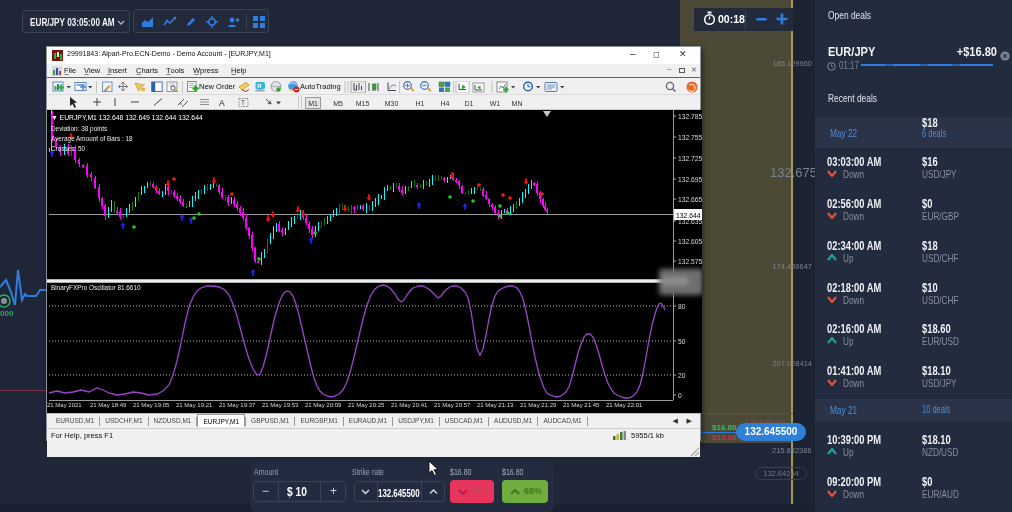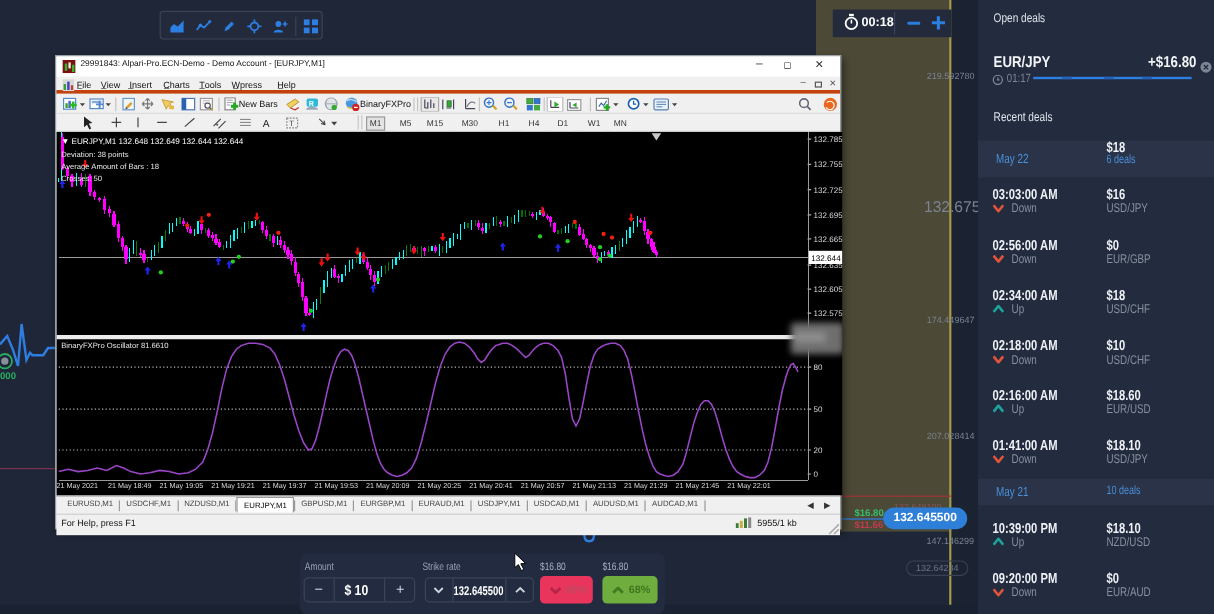--- a/index.html
+++ b/index.html
@@ -28,33 +28,39 @@
 <div class="abs" style="left:0;top:504px;width:815px;height:8px;background:#1a2130"></div>
 
 <svg class="abs" style="left:0;top:268px" width="47" height="55">
 <path d="M0 19 L6 12 L11 24 L15 37 L18 2 L22 32 L25 26 L27 28 L36 28 L40 22 L47 22" stroke="#2f7de1" stroke-width="2" fill="none"></path>
 <circle cx="4" cy="33" r="6" fill="none" stroke="#27ae60" stroke-width="1.5"></circle>
 <circle cx="4" cy="33" r="3" fill="#8a9099"></circle>
 <text x="0" y="48" font-size="8" fill="#27ae60" font-weight="bold">000</text>
 </svg>
 <div class="abs" style="left:0;top:390px;width:46px;height:1px;background:#7e3050"></div>
 
-<div class="abs" style="left:770px;top:59px;width:42px;text-align:right;font-size:7.5px;color:#7b8294">219.592780</div>
+<div class="abs" style="left:770px;top:59px;width:42px;text-align:right;font-size:7.5px;color:#7b8294">185.129960</div>
 <div class="abs" style="left:770px;top:165px;width:42px;text-align:right;font-size:13px;color:#7b8294">132.675000</div>
 <div class="abs" style="left:770px;top:262px;width:42px;text-align:right;font-size:7.5px;color:#7b8294">174.449647</div>
 <div class="abs" style="left:770px;top:359px;width:42px;text-align:right;font-size:7.5px;color:#7b8294">207.028414</div>
 <div class="abs" style="left:701px;top:413px;width:92px;height:1px;background:#a33434"></div>
 <div class="abs" style="left:701px;top:432px;width:56px;height:1px;background:#2f7de1"></div>
 <div class="abs" style="left:712px;top:423px;font-size:8px;color:#35c06a;font-weight:bold">$16.80</div>
-<div class="abs" style="left:712px;top:433px;font-size:8px;color:#c33a4e;font-weight:bold">$11.66</div>
+<div class="abs" style="left:712px;top:433px;font-size:8px;color:#c33a4e;font-weight:bold">$13.98</div>
 <div class="abs" style="left:745px;top:418px;font-size:7.5px;color:#8a5560">132.648100</div>
 <div class="abs" style="left:736px;top:423px;width:70px;height:18px;background:#2e7fd8;border-radius:9px;color:#fff;font-size:10px;font-weight:bold;text-align:center;line-height:18px">132.645500</div>
-<div class="abs" style="left:772px;top:446px;font-size:7.5px;color:#7b8294">147.146299</div>
+<div class="abs" style="left:772px;top:446px;font-size:7.5px;color:#7b8294">215.882386</div>
 <div class="abs" style="left:755px;top:467px;width:52px;height:13px;border:1px solid #3a4152;border-radius:7px;color:#6d7587;font-size:7.5px;text-align:center;line-height:12px">132.64284</div>
 
+<div class="abs" style="left:22px;top:10px;width:108px;height:23px;border:1px solid #3b4254;border-radius:3px;background:#222a3c;white-space:nowrap">
+  <span style="position:absolute;left:7px;top:5px;font-size:10.5px;font-weight:bold;color:#f2f4f7;transform:scaleX(.78);transform-origin:0 50%;white-space:nowrap">EUR/JPY 03:05:00 AM</span>
+  <svg style="position:absolute;right:4px;top:9px" width="8" height="6">
+        <path d="M1 1 L4 4 L7 1" stroke="#aab1bf" stroke-width="1.4" fill="none"></path>
+      </svg>
+</div>
 <div class="abs" style="left:133px;top:9px;width:136px;height:24px;border:1px solid #3b4254;border-radius:3px;background:#222a3c">
   <svg style="position:absolute;left:7px;top:6px" width="13" height="12">
         <path d="M1 11 L1 7 L4 4 L7 6 L12 1 L12 11 Z" fill="#2d7ee3"></path>
       </svg>
   <svg style="position:absolute;left:29px;top:6px" width="13" height="12">
         <path d="M1 9 L4 5 L7 7 L12 2" stroke="#2d7ee3" stroke-width="1.6" fill="none"></path>
         <circle cx="4" cy="5" r="1.4" fill="#2d7ee3"></circle>
         <circle cx="12" cy="2" r="1.4" fill="#2d7ee3"></circle>
       </svg>
   <svg style="position:absolute;left:51px;top:6px" width="12" height="12">
@@ -223,21 +229,21 @@
           <rect x="2" y="3" width="2" height="6" fill="#2eb82e"></rect>
           <rect x="5" y="2" width="2" height="5" fill="#e8e8e8"></rect>
           <rect x="8" y="4" width="2" height="6" fill="#2eb82e"></rect>
         </svg>
     <span style="position:absolute;left:20px;top:3px;font-size:7px;color:#111;white-space:nowrap">29991843: Alpari-Pro.ECN-Demo - Demo Account - [EURJPY,M1]</span>
     <span style="position:absolute;left:583px;top:1px;font-size:10px;color:#333">–</span>
     <span style="position:absolute;left:606px;top:3px;font-size:8px;color:#333">◻</span>
     <span style="position:absolute;left:632px;top:2px;font-size:9px;color:#333">✕</span>
   </div>
 
-  <div style="position:absolute;left:0;top:17px;width:100%;height:14px;background:#f0f0f0;border-bottom:3px solid #c2410c">
+  <div style="position:absolute;left:0;top:17px;width:100%;height:14px;background:#f0f0f0;border-bottom:1px solid #c2410c">
     <svg style="position:absolute;left:5px;top:2px" width="10" height="10">
           <rect width="10" height="10" fill="#d8d8d8"></rect>
           <rect x="1" y="4" width="2" height="5" fill="#3aa03a"></rect>
           <rect x="4" y="2" width="2" height="7" fill="#4040c0"></rect>
           <rect x="7" y="5" width="2" height="4" fill="#c04040"></rect>
         </svg>
     <span class="mtxt" style="position:absolute;left:17px;top:2px">F̲ile</span>
     <span class="mtxt" style="position:absolute;left:37px;top:2px">V̲iew</span>
     <span class="mtxt" style="position:absolute;left:61px;top:2px">I̲nsert</span>
     <span class="mtxt" style="position:absolute;left:89px;top:2px">C̲harts</span>
@@ -327,22 +333,22 @@
           <path d="M481 3 v2.7 h2.2" stroke="#1a5fb0" stroke-width="1.1" fill="none"></path>
           <path d="M489 5 l2.2 2.6 l2.2 -2.6 z" fill="#444"></path>
       <rect x="498" y="1.5" width="12" height="9" rx="1" fill="#eaf0f8" stroke="#5580b0"></rect>
           <path d="M500 4 h8 M500 6 h8 M500 8 h5" stroke="#5580b0" stroke-width="0.8"></path>
           <path d="M513 5 l2.2 2.6 l2.2 -2.6 z" fill="#444"></path>
       <circle cx="623" cy="5" r="3.6" fill="none" stroke="#667" stroke-width="1.3"></circle>
           <path d="M625.5 7.5 l3 3" stroke="#667" stroke-width="1.5"></path>
       <circle cx="645" cy="6" r="5.5" fill="#e86820"></circle>
           <path d="M642 4.5 a3.5 3.5 0 1 1 -0.5 4" stroke="#fff" stroke-width="1" fill="none"></path>
     </svg>
-    <span style="position:absolute;left:152px;top:3px;font-size:7.5px;color:#111">New Bars</span>
-    <span style="position:absolute;left:253px;top:3px;font-size:7.5px;color:#111">BinaryFXPro</span>
+    <span style="position:absolute;left:152px;top:3px;font-size:7.5px;color:#111">New Order</span>
+    <span style="position:absolute;left:253px;top:3px;font-size:7.5px;color:#111">AutoTrading</span>
   </div>
 
   <div id="tb2" style="position:absolute;left:0;top:48px;width:100%;height:15px;background:#f0f0f0;border-bottom:1px solid #c8c8c8">
     <svg style="position:absolute;left:20px;top:1px" width="220" height="13">
       <path d="M3 1 l0 9 l2.5 -2 l2 4 l1.5 -1 l-2 -4 l3 -0.5 z" fill="#222"></path>
       <path d="M30 2 v8 M26 6 h8" stroke="#444" stroke-width="1"></path>
       <path d="M48 2 v8" stroke="#444" stroke-width="1"></path>
       <path d="M64 6 h8" stroke="#444" stroke-width="1"></path>
       <path d="M87 9.5 l8 -7" stroke="#444" stroke-width="1"></path>
       <path d="M111 9 l6 -6 M115 11 l6 -6" stroke="#444" stroke-width="0.9"></path>
@@ -387,21 +393,21 @@
         <div class="tab">USDCAD,M1</div>
         <div class="tsep"></div>
         <div class="tab">AUDUSD,M1</div>
         <div class="tsep"></div>
         <div class="tab">AUDCAD,M1</div>
         <div class="tsep"></div>
     <span style="position:absolute;right:22px;top:3px;font-size:7px;color:#333">◀</span>
     <span style="position:absolute;right:8px;top:3px;font-size:7px;color:#333">▶</span>
   </div>
 
-  <div style="position:absolute;left:0;top:381px;width:100%;height:18px;background:#f0f0f0;border-top:1px solid #cfcfcf">
+  <div style="position:absolute;left:0;top:381px;width:100%;height:29px;background:#f0f0f0;border-top:1px solid #cfcfcf">
     <span style="position:absolute;left:4px;top:2px;font-size:7.5px;color:#111">For Help, press F1</span>
     <svg style="position:absolute;left:566px;top:2px" width="14" height="9">
           <rect x="0" y="5" width="2.5" height="4" fill="#3a7a3a"></rect>
           <rect x="3.5" y="3" width="2.5" height="6" fill="#c8b040"></rect>
           <rect x="7" y="1" width="2.5" height="8" fill="#3a7a3a"></rect>
           <rect x="10.5" y="0" width="2.5" height="9" fill="#888"></rect>
         </svg>
     <span style="position:absolute;left:584px;top:2px;font-size:7.5px;color:#111">5955/1 kb</span>
     <svg style="position:absolute;right:0;bottom:0" width="12" height="12">
           <path d="M11 3 L3 11 M11 7 L7 11" stroke="#aaa" stroke-width="1.3"></path>

